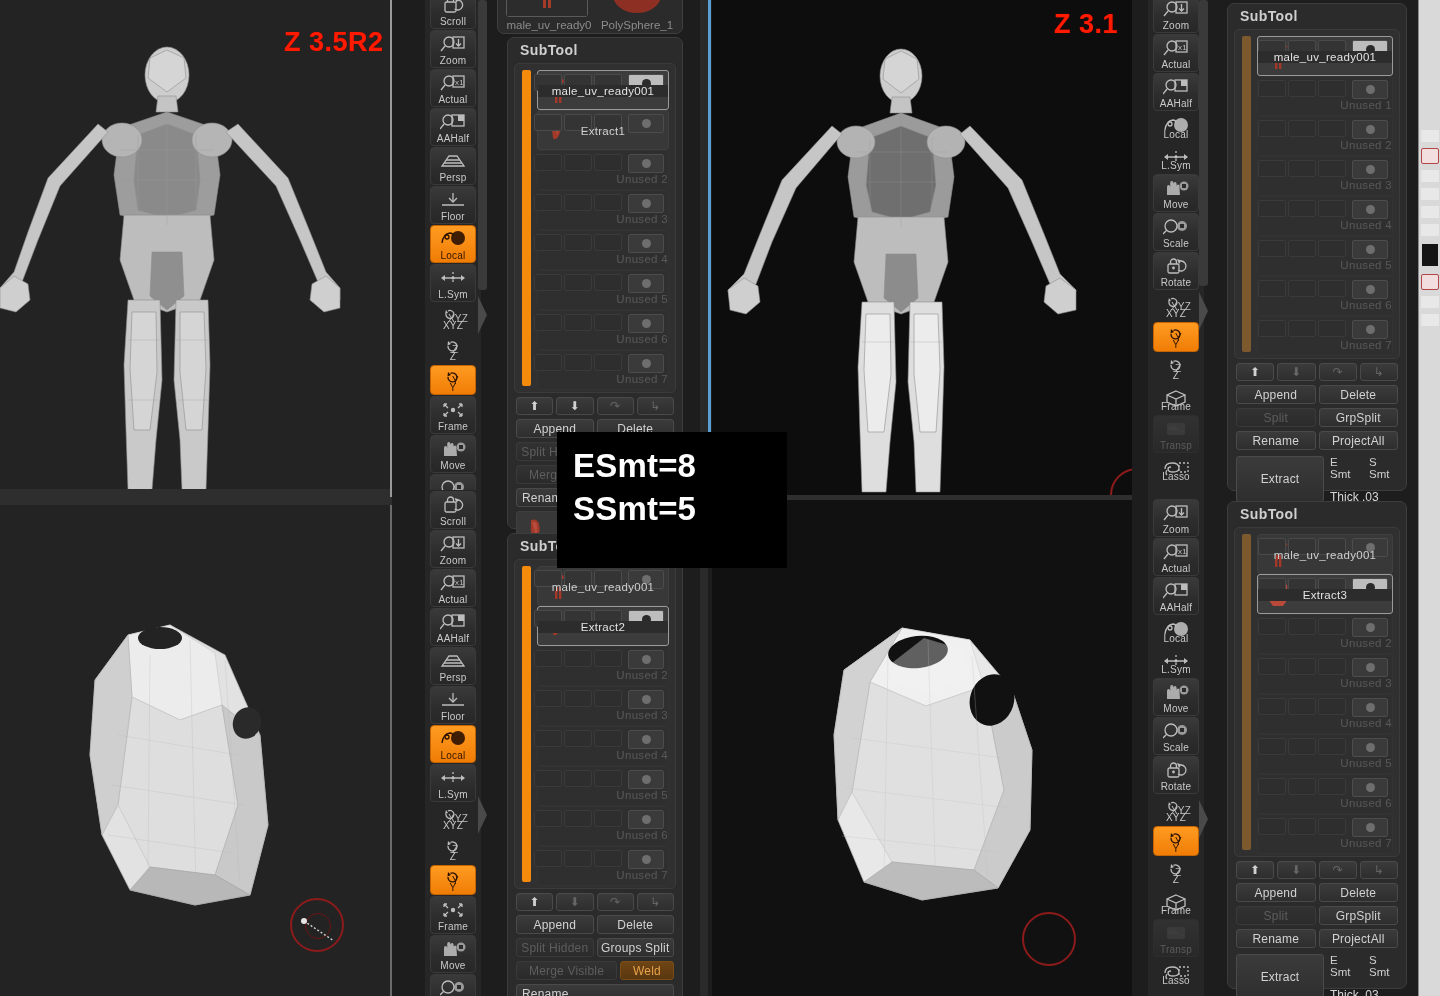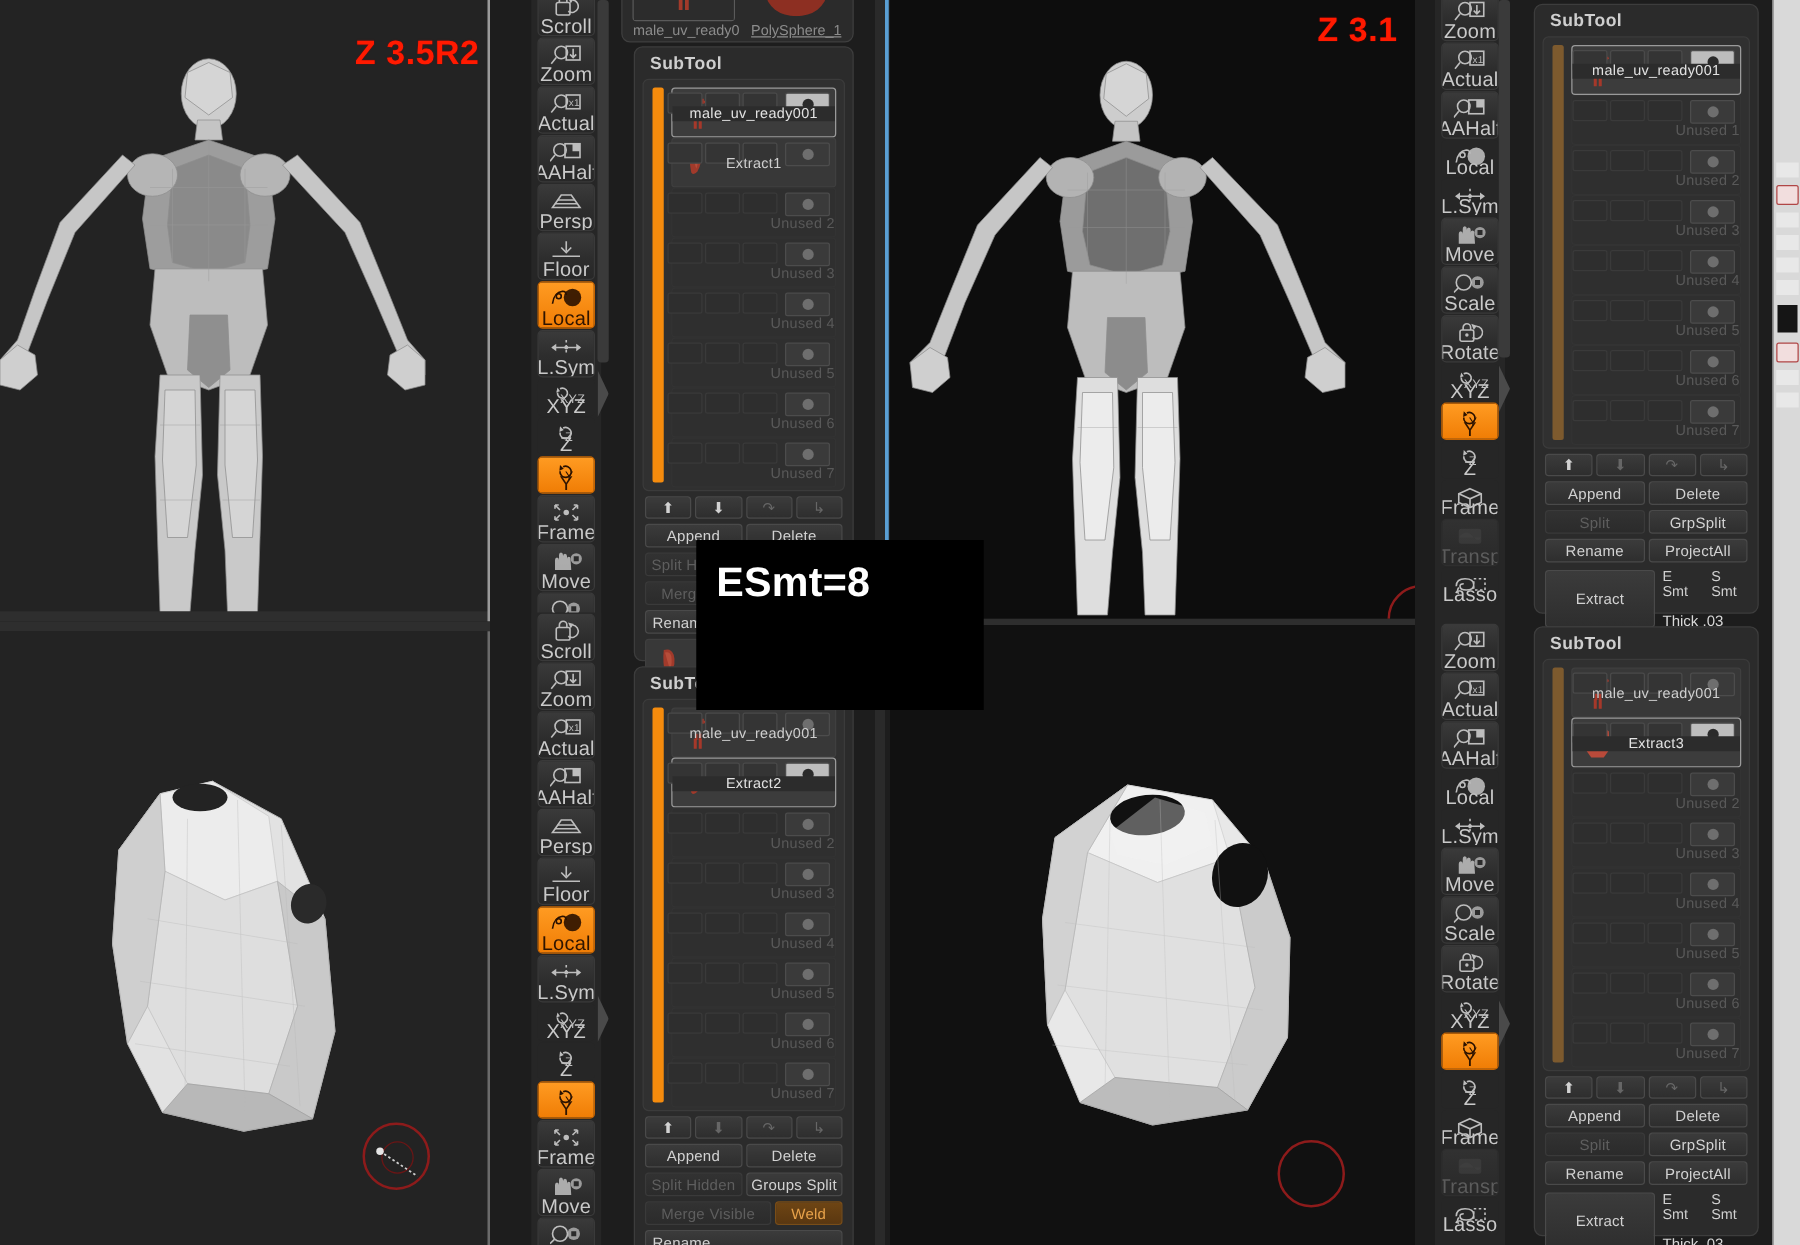--- a/index.html
+++ b/index.html
@@ -47,21 +47,21 @@
     background: linear-gradient(180deg,#ff9b22 0%, #f07d05 100%);
     border-color: #c66400; color: #301500;
   }
   .tbtn.dim { color: #5c5c5c; border-color: #2e2e2e;
     background: linear-gradient(180deg,#313131 0%, #292929 100%); }
   .tbtn .gl { position: absolute; top: 2px; left: 0; right: 0;
      height: 21px; display:flex; align-items:center; justify-content:center;
      font-size: 15px; line-height: 1; color: #bdbdbd; }
   .tbtn.on .gl { color: #2a1100; }
   .tbtn.dim .gl { color: #4f4f4f; }
-  .tbtn .lbl { font-size: 16px; line-height: 11px; margin-top: 48px; }
+  .tbtn .lbl { font-size: 10px; line-height: 11px; margin-top: 48px; }
   .tbtn.small-on { height: 22px; }
 
   
   .subtool-panel {
     position: absolute;
     background: #2b2b2b;
     border: 1px solid #3d3d3d;
     border-radius: 7px;
   }
   .subtool-title {
@@ -333,21 +333,21 @@
         <circle cx="10" cy="8" r="3" fill="#444"></circle>
       </svg>
     </div>
     <div class="tool-chip" style="left:6px;width:90px;text-align:center;">male_uv_ready0</div>
     <div style="position:absolute;left:100px;top:4px;width:78px;height:44px;">
       <svg width="78" height="40" viewBox="0 0 78 40">
         <ellipse cx="39" cy="22" rx="24" ry="18" fill="#8d2f22"></ellipse>
         <ellipse cx="32" cy="15" rx="11" ry="8" fill="#c4554a" opacity="0.75"></ellipse>
       </svg>
     </div>
-    <div class="tool-chip" style="left:96px;width:86px;text-decoration:underline;">PolySphere_1</div>
+    <div class="tool-chip" style="left:96px;width:86px;">PolySphere_1</div>
   </div>
 
   <div class="toolcol" style="left:425px;top:-10px;height:512px;" id="ltt">
       <div class="tbtn">
         <span class="gl">
           <svg width="26" height="18" viewBox="0 0 26 18">
             <rect x="5" y="6" width="11" height="10" rx="1.5" stroke="currentColor" fill="none" stroke-width="1.3"></rect>
             <path d="M7.5 6 V4 a3 3 0 0 1 6 0 V6" stroke="currentColor" fill="none" stroke-width="1.3"></path>
             <path d="M18 4 a5 5 0 1 1 -3.4 9" stroke="currentColor" fill="none" stroke-width="1.3"></path>
             <path d="M14.5 2 L19 3.2 L16.5 6.8 Z" fill="currentColor" stroke="none"></path>
@@ -1542,15 +1542,16 @@
     <div class="edge-plain"></div>
     <div class="edge-plain"></div>
     <div style="width:16px;height:22px;margin:8px auto;background:#151515;"></div>
     <div class="edge-item"></div>
     <div class="edge-plain"></div>
     <div class="edge-plain"></div>
   </div>
 
   <div class="annot" style="left:557px;top:432px;width:230px;height:136px;">
     <div>ESmt=8</div>
+    <div>SSmt=5</div>
   </div>
 
 </div>
 
 </body></html>

